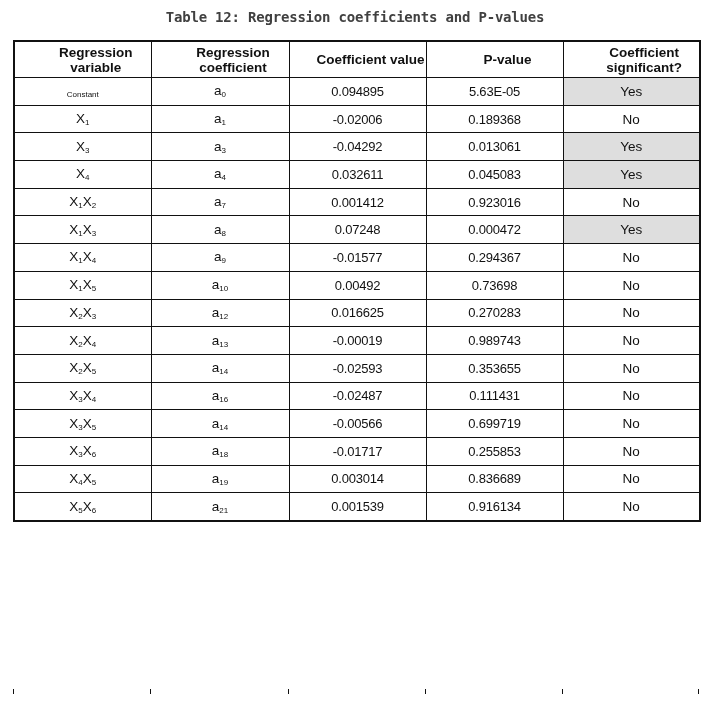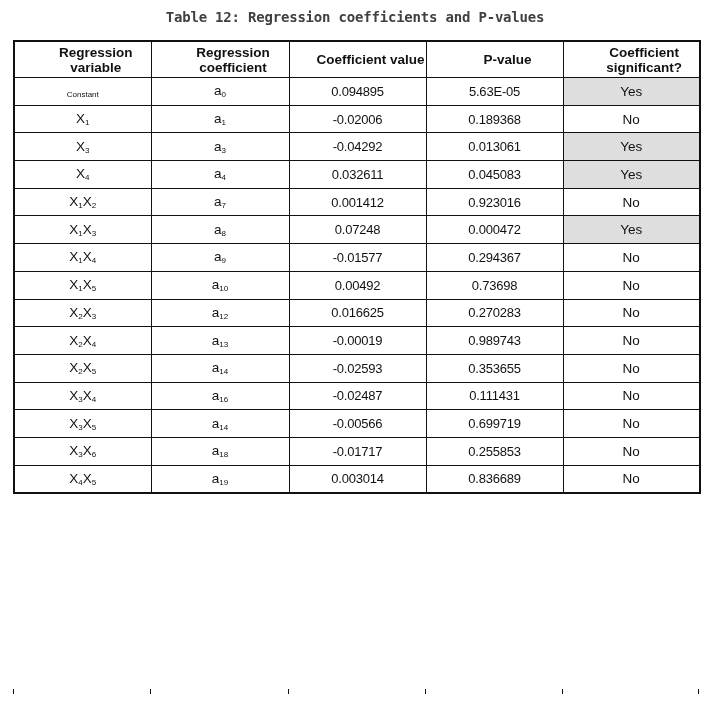--- a/index.html
+++ b/index.html
@@ -145,20 +145,27 @@
           <td class="num">0.255853</td>
           <td>No</td>
         </tr>
         <tr>
           <td><span>X</span><span class="sub">4</span><span>X</span><span class="sub">5</span></td>
           <td><span>a</span><span class="sub">19</span></td>
           <td class="num">0.003014</td>
           <td class="num">0.836689</td>
           <td>No</td>
         </tr>
+        <tr>
+          <td><span>X</span><span class="sub">5</span><span>X</span><span class="sub">6</span></td>
+          <td><span>a</span><span class="sub">21</span></td>
+          <td class="num">0.001539</td>
+          <td class="num">0.916134</td>
+          <td>No</td>
+        </tr>
       </tbody>
   </table>
 </div>
 
 <div class="tails">
   <div class="tail" style="left:0"></div>
   <div class="tail" style="left:137px"></div>
   <div class="tail" style="left:275px"></div>
   <div class="tail" style="left:412px"></div>
   <div class="tail" style="left:549px"></div>

